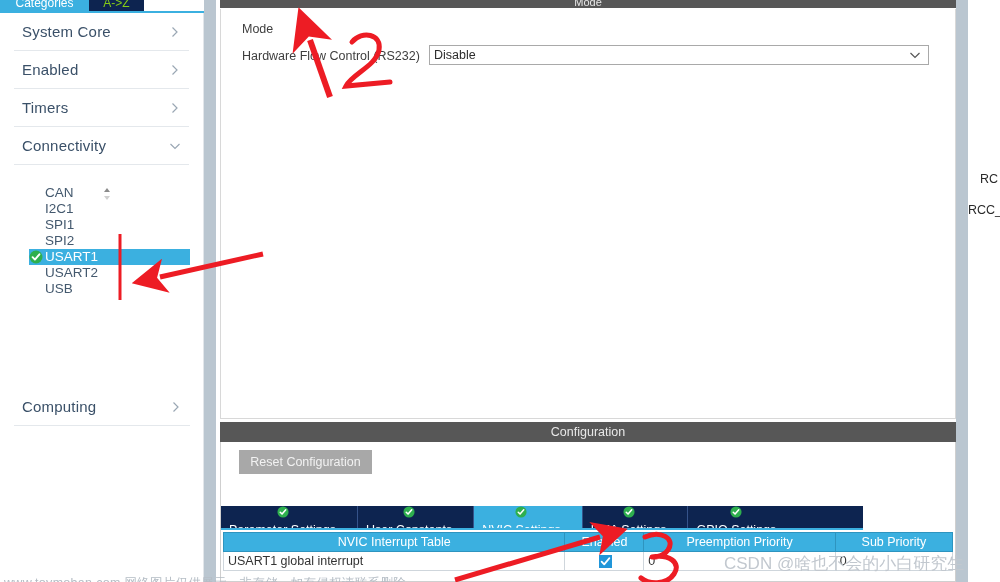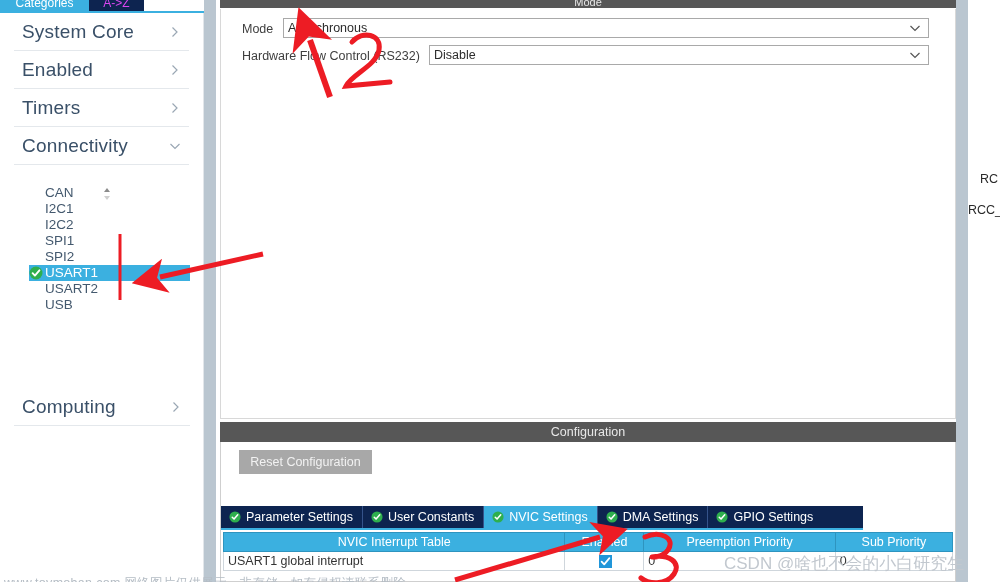--- a/index.html
+++ b/index.html
@@ -23,21 +23,21 @@
     background: #ffffff;
   }
   .tab-cat {
     position: absolute; left: 0; top: 0; width: 89px; height: 11px;
     background: #3bb0e0; color: #ffffff;
     font-size: 12px; line-height: 6px; text-align: center;
     overflow: hidden;
   }
   .tab-az {
     position: absolute; left: 89px; top: 0; width: 55px; height: 11px;
-    background: #0d2450; color: #d946ef;
+    background: #0d2450; color: #84cc16;
     font-size: 12px; line-height: 6px; text-align: center;
     overflow: hidden;
   }
   .tab-rest {
     position: absolute; left: 144px; top: 0; width: 60px; height: 11px;
     background: #ffffff;
   }
   .tab-underline {
     position: absolute; left: 0; top: 11px; width: 204px; height: 2px;
     background: #3bb0e0;
@@ -48,21 +48,21 @@
     background: #ffffff;
     border-right: 1px solid #e2e6ea;
   }
   .cat-row {
     position: relative; height: 38px;
     margin: 0 14px;
     border-bottom: 1px solid #e4e8ec;
     display: flex; align-items: center;
   }
   .cat-label {
-    color: #3a5068; font-size: 19px; padding-left: 8px; letter-spacing: .2px;
+    color: #3a5068; font-size: 15px; padding-left: 8px; letter-spacing: .2px;
   }
   .cat-chev {
     position: absolute; right: 8px; top: 50%; transform: translateY(-50%);
     width: 12px; height: 12px; color: #9aa7b4;
   }
   .cat-chev svg { display: block; }
 
   .scroll-ind {
     position: absolute; left: 99px; top: 174px; width: 16px; height: 14px;
   }
@@ -156,24 +156,25 @@
     font-size: 12.5px; line-height: 24px; text-align: center;
     border: none;
   }
   #tabstrip {
     position: absolute; left: 0px; top: 64px; width: 642px; height: 22px;
     display: flex; align-items: stretch;
     background: #0d2450;
   }
   .ctab {
     position: relative; display: flex; align-items: center; gap: 5px;
-    padding: 0 9px 0 8px;
+    padding: 0 21px 0 8px;
     background: #0d2450; color: #ffffff;
     font-size: 12.5px; white-space: nowrap;
     border-right: 1px solid #35538a;
+    flex-direction: column;
   }
   .ctab.active { background: #3bb0e0; color: #ffffff; }
   .ctab .gchk { width: 12px; height: 12px; flex: 0 0 12px; }
   .ctab .gchk svg { display: block; }
   #tabstrip-underline {
     position: absolute; left: 0; top: 86px; width: 642px; height: 2px; background: #3bb0e0;
   }
 
   
   #nvic-table {
@@ -284,23 +285,20 @@
           <path d="M8 13 L11 9 L5 9 Z" fill="#cfcfcf"></path>
         </svg>
       </div>
 
       <div id="periphs">
         <div class="periph">
           <span>CAN</span>
         </div>
         <div class="periph">
           <span>I2C1</span>
-        </div>
-        <div class="periph">
-          <span>I2C2</span>
         </div>
         <div class="periph">
           <span>SPI1</span>
         </div>
         <div class="periph">
           <span>SPI2</span>
         </div>
         <div class="periph selected">
           <span class="chk">
             <svg width="14" height="14" viewBox="0 0 14 14">
@@ -337,28 +335,20 @@
 
   <div id="main">
 
     <div id="mode-panel">
       <div class="panel-title">Mode</div>
     </div>
 
     <div id="mode-body">
       <div class="mode-row" style="left:21px; top:10px;">
         <span class="mode-lbl">Mode</span>
-      </div>
-      <div class="combo" style="position:absolute; left:62px; top:9px; width:646px;">
-        <span>Asynchronous</span>
-        <span class="arrow">
-          <svg width="12" height="12" viewBox="0 0 12 12">
-              <path d="M1.5 4 L6 8.5 L10.5 4" fill="none" stroke="currentColor" stroke-width="1.2"></path>
-            </svg>
-        </span>
       </div>
 
       <div class="mode-row" style="left:21px; top:37px;">
         <span class="mode-lbl">Hardware Flow Control (RS232)</span>
       </div>
       <div class="combo" style="position:absolute; left:208px; top:36px; width:500px;">
         <span>Disable</span>
         <span class="arrow">
           <svg width="12" height="12" viewBox="0 0 12 12">
               <path d="M1.5 4 L6 8.5 L10.5 4" fill="none" stroke="currentColor" stroke-width="1.2"></path>

